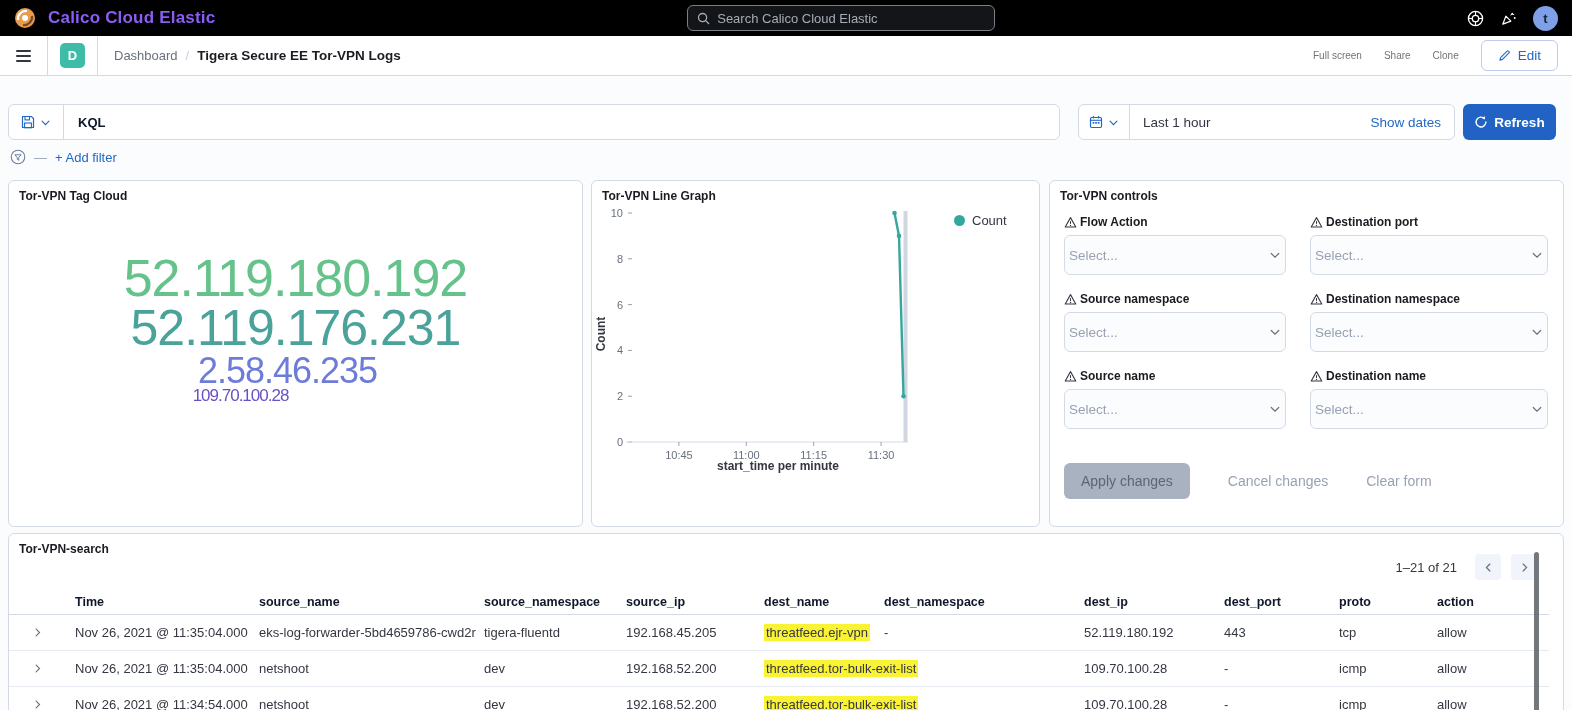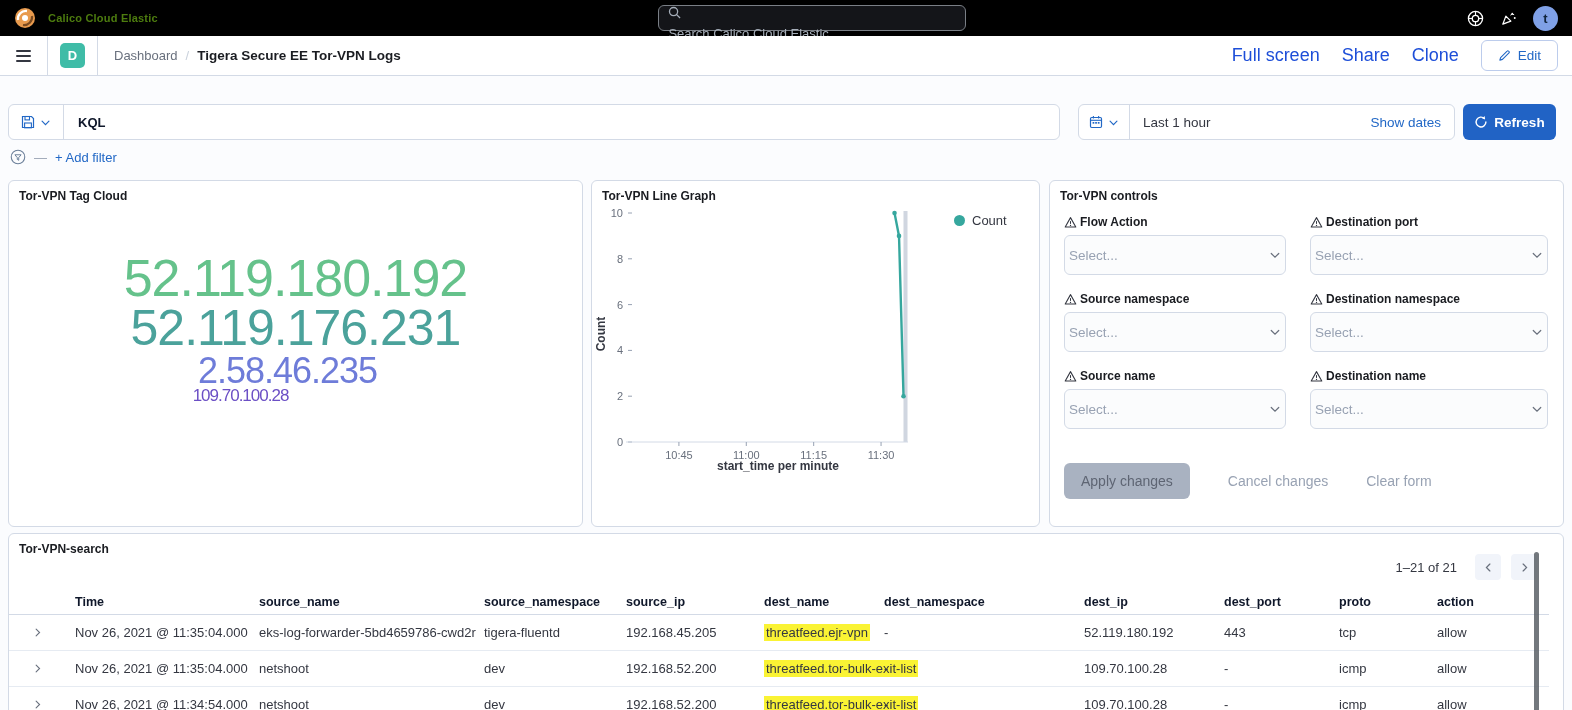--- a/index.html
+++ b/index.html
@@ -4,43 +4,43 @@
 <style>
   html,body{margin:0;padding:0;background:#e9edf3;}
   *{box-sizing:border-box;}
   .app{position:relative;width:1572px;height:710px;overflow:hidden;background:#fbfcfe;
        font-family:"Liberation Sans","DejaVu Sans",sans-serif;font-size:13px;color:#343741;}
 
   
   .topbar{position:absolute;left:0;top:0;width:1572px;height:36px;background:#000;
           display:flex;align-items:center;justify-content:space-between;padding:0 14px;}
   .tb-left{display:flex;align-items:center;gap:12px;}
-  .app-title{color:#4d7c0f;font-size:11px;font-weight:600;letter-spacing:.2px;}
+  .app-title{color:#8b5cf6;font-size:17px;font-weight:600;letter-spacing:.2px;}
   .tb-search{width:308px;height:26px;border:1px solid #7a7f86;border-radius:6px;background:#141519;
-             display:flex;align-items:flex-start;gap:7px;padding:0 9px;color:#a5adb8;font-size:13px;flex-direction:column;}
+             display:flex;align-items:center;gap:7px;padding:0 9px;color:#a5adb8;font-size:13px;}
   .tb-right{display:flex;align-items:center;gap:16px;}
   .avatar{width:25px;height:25px;border-radius:50%;background:#7fa0e6;color:#10243c;font-weight:700;
           display:flex;align-items:center;justify-content:center;font-size:13px;}
 
   
   .navbar{position:absolute;left:0;top:36px;width:1572px;height:40px;background:#fff;
           border-bottom:1px solid #d3dae6;display:flex;align-items:center;justify-content:space-between;padding:0 14px 0 0;}
   .nb-left{display:flex;align-items:center;height:100%;}
   .hamburger{width:48px;height:100%;display:flex;flex-direction:column;align-items:center;justify-content:center;
              gap:3px;border-right:1px solid #d3dae6;cursor:pointer;}
   .hamburger span{display:block;width:15px;height:2px;background:#343741;border-radius:1px;}
   .d-badge-wrap{padding:0 12px;border-right:1px solid #d3dae6;height:100%;display:flex;align-items:center;}
   .d-badge{width:25px;height:25px;border-radius:5px;background:#3fbca7;color:#fff;font-weight:700;
            display:flex;align-items:center;justify-content:center;font-size:13px;}
   .breadcrumb{display:flex;align-items:center;gap:8px;padding-left:16px;}
   .bc-root{color:#69707d;}
   .bc-sep{color:#c9d1dc;}
   .bc-current{color:#1a1c21;font-weight:700;font-size:13.5px;}
   .nb-right{display:flex;align-items:center;gap:22px;}
-  .nav-link{color:#1d4ed8;font-size:18px;cursor:pointer;}
+  .nav-link{color:#737373;font-size:10px;cursor:pointer;}
   .edit-btn{display:flex;align-items:center;gap:7px;border:1px solid #bcccec;border-radius:6px;
             height:31px;padding:0 16px;color:#2268c6;font-size:13.5px;cursor:pointer;background:#fff;}
 
   
   .querybar{position:absolute;left:8px;top:104px;width:1548px;height:36px;display:flex;align-items:stretch;}
   .qb-search{flex:0 0 1052px;display:flex;align-items:center;background:#fff;border:1px solid #d3dae6;border-radius:6px;}
   .qb-save{display:flex;align-items:center;gap:5px;padding:0 12px;height:100%;border-right:1px solid #d3dae6;color:#2268c6;cursor:pointer;}
   .qb-input{flex:1;color:#69707d;padding:0 14px;font-size:13.5px;}
   .qb-kql{color:#0f172a;font-weight:600;padding:0 14px;cursor:pointer;}
   .qb-time{flex:0 0 377px;margin-left:18px;display:flex;align-items:center;background:#fff;border:1px solid #d3dae6;border-radius:6px;}

